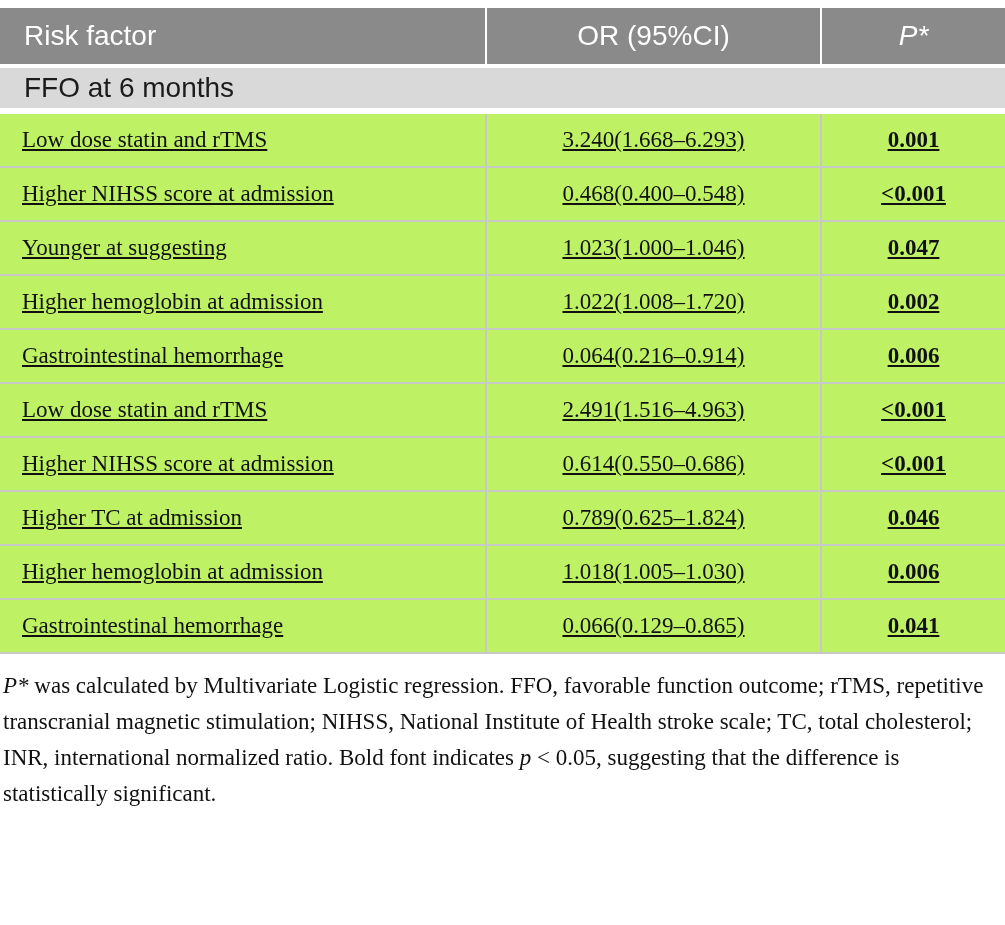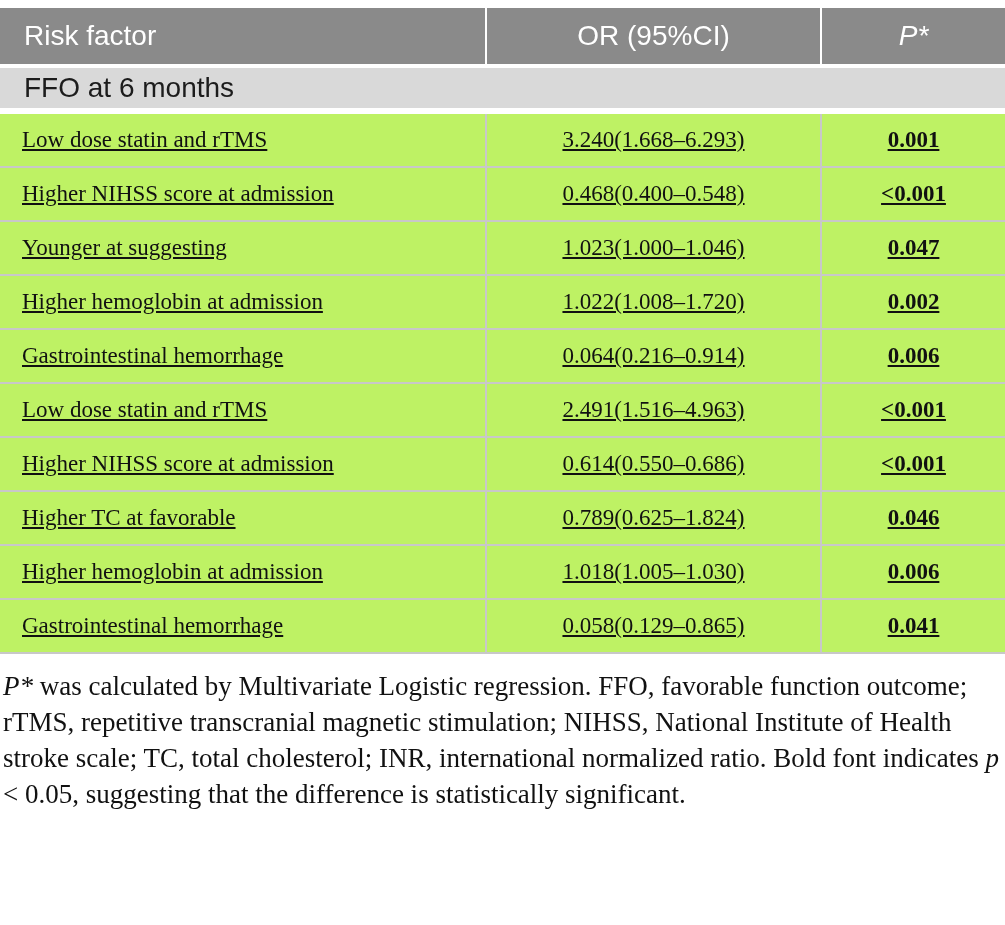--- a/index.html
+++ b/index.html
@@ -62,21 +62,21 @@
     vertical-align: middle;
     text-decoration: underline;
   }
   tr.row td + td { border-left: 2px solid var(--row-border, #c8c8c8); }
   tr.row td.left { text-align: left; padding-left: 22px; }
   tr.row td.center { text-align: center; }
   tr.row td.p { font-weight: 700; }
 
   
   .footnote {
-    font-size: 27px;
+    font-size: 23px;
     line-height: 36px;
     margin: 14px 3px 0 3px;
     color: var(--body-text, #111111);
   }
 </style>
 </head>
 <body>
 
 <div class="wrap">
 
@@ -130,32 +130,32 @@
         <td class="left">Low dose statin and rTMS</td>
         <td class="center">2.491(1.516–4.963)</td>
         <td class="center p">&lt;0.001</td>
       </tr>
       <tr class="row">
         <td class="left">Higher NIHSS score at admission</td>
         <td class="center">0.614(0.550–0.686)</td>
         <td class="center p">&lt;0.001</td>
       </tr>
       <tr class="row">
-        <td class="left">Higher TC at favorable</td>
+        <td class="left">Higher TC at admission</td>
         <td class="center">0.789(0.625–1.824)</td>
         <td class="center p">0.046</td>
       </tr>
       <tr class="row">
         <td class="left">Higher hemoglobin at admission</td>
         <td class="center">1.018(1.005–1.030)</td>
         <td class="center p">0.006</td>
       </tr>
       <tr class="row">
         <td class="left">Gastrointestinal hemorrhage</td>
-        <td class="center">0.058(0.129–0.865)</td>
+        <td class="center">0.066(0.129–0.865)</td>
         <td class="center p">0.041</td>
       </tr>
 
     </tbody>
   </table>
 
   <p class="footnote"><span class="italic">P*</span><span> was calculated by Multivariate Logistic regression. FFO, favorable function outcome; rTMS, repetitive transcranial magnetic stimulation; NIHSS, National Institute of Health stroke scale; TC, total cholesterol; INR, international normalized ratio. Bold font indicates </span><span class="italic">p</span><span> &lt; 0.05, suggesting that the difference is statistically significant.</span></p>
 
 </div>
 

